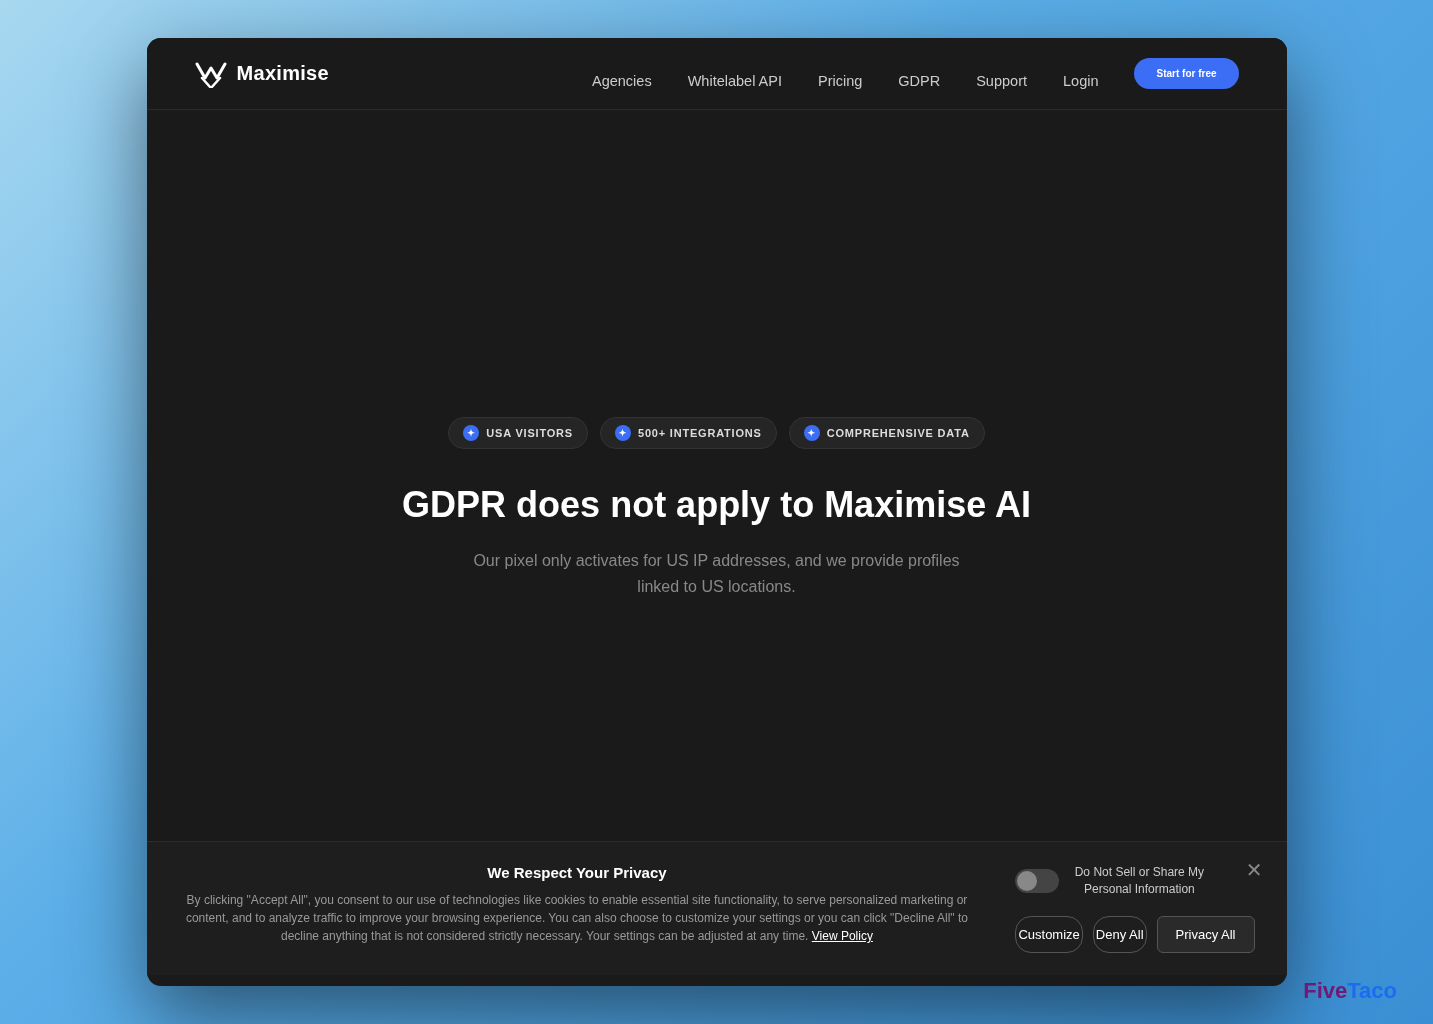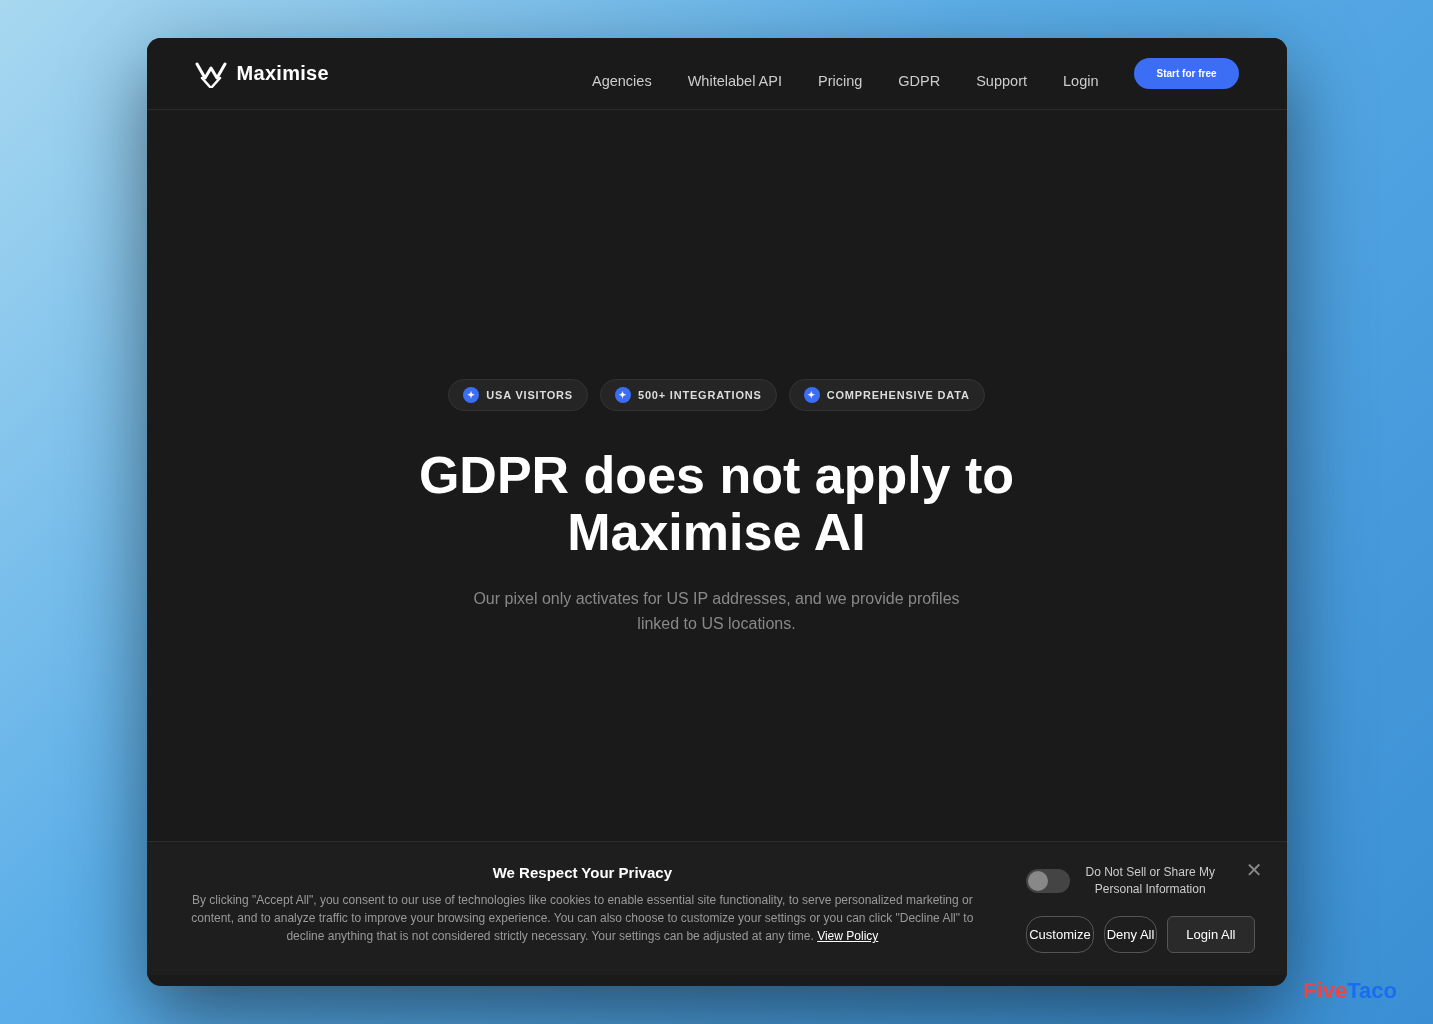--- a/index.html
+++ b/index.html
@@ -123,21 +123,21 @@
       align-items: center;
       justify-content: center;
       color: white;
       font-size: 9px;
       font-weight: 700;
       flex-shrink: 0;
     }
 
     .hero-title {
       color: #ffffff;
-      font-size: 52px;
+      font-size: 36px;
       font-weight: 800;
       line-height: 1.1;
       margin-bottom: 24px;
       max-width: 700px;
     }
 
     .hero-subtitle {
       color: #888888;
       font-size: 16px;
       line-height: 1.6;
@@ -329,25 +329,25 @@
       </div>
 
       <div class="cookie-right">
         <div class="do-not-sell">
           <div class="toggle"></div>
           <span class="do-not-sell-text">Do Not Sell or Share My Personal Information</span>
         </div>
         <div class="cookie-buttons">
           <button class="btn-customize">Customize</button>
           <button class="btn-deny">Deny All</button>
-          <button class="btn-accept">Login All</button>
+          <button class="btn-accept">Privacy All</button>
         </div>
       </div>
 
       <button class="close-btn">✕</button>
     </div>
 
   </section>
 </div>
 
 <div class="fivetaco-brand">
-  <span style="color:#ef4444;">Five</span><span style="color:#1a6df0;">Taco</span>
+  <span style="color:#701a75;">Five</span><span style="color:#1a6df0;">Taco</span>
 </div>
 
 </body></html>

